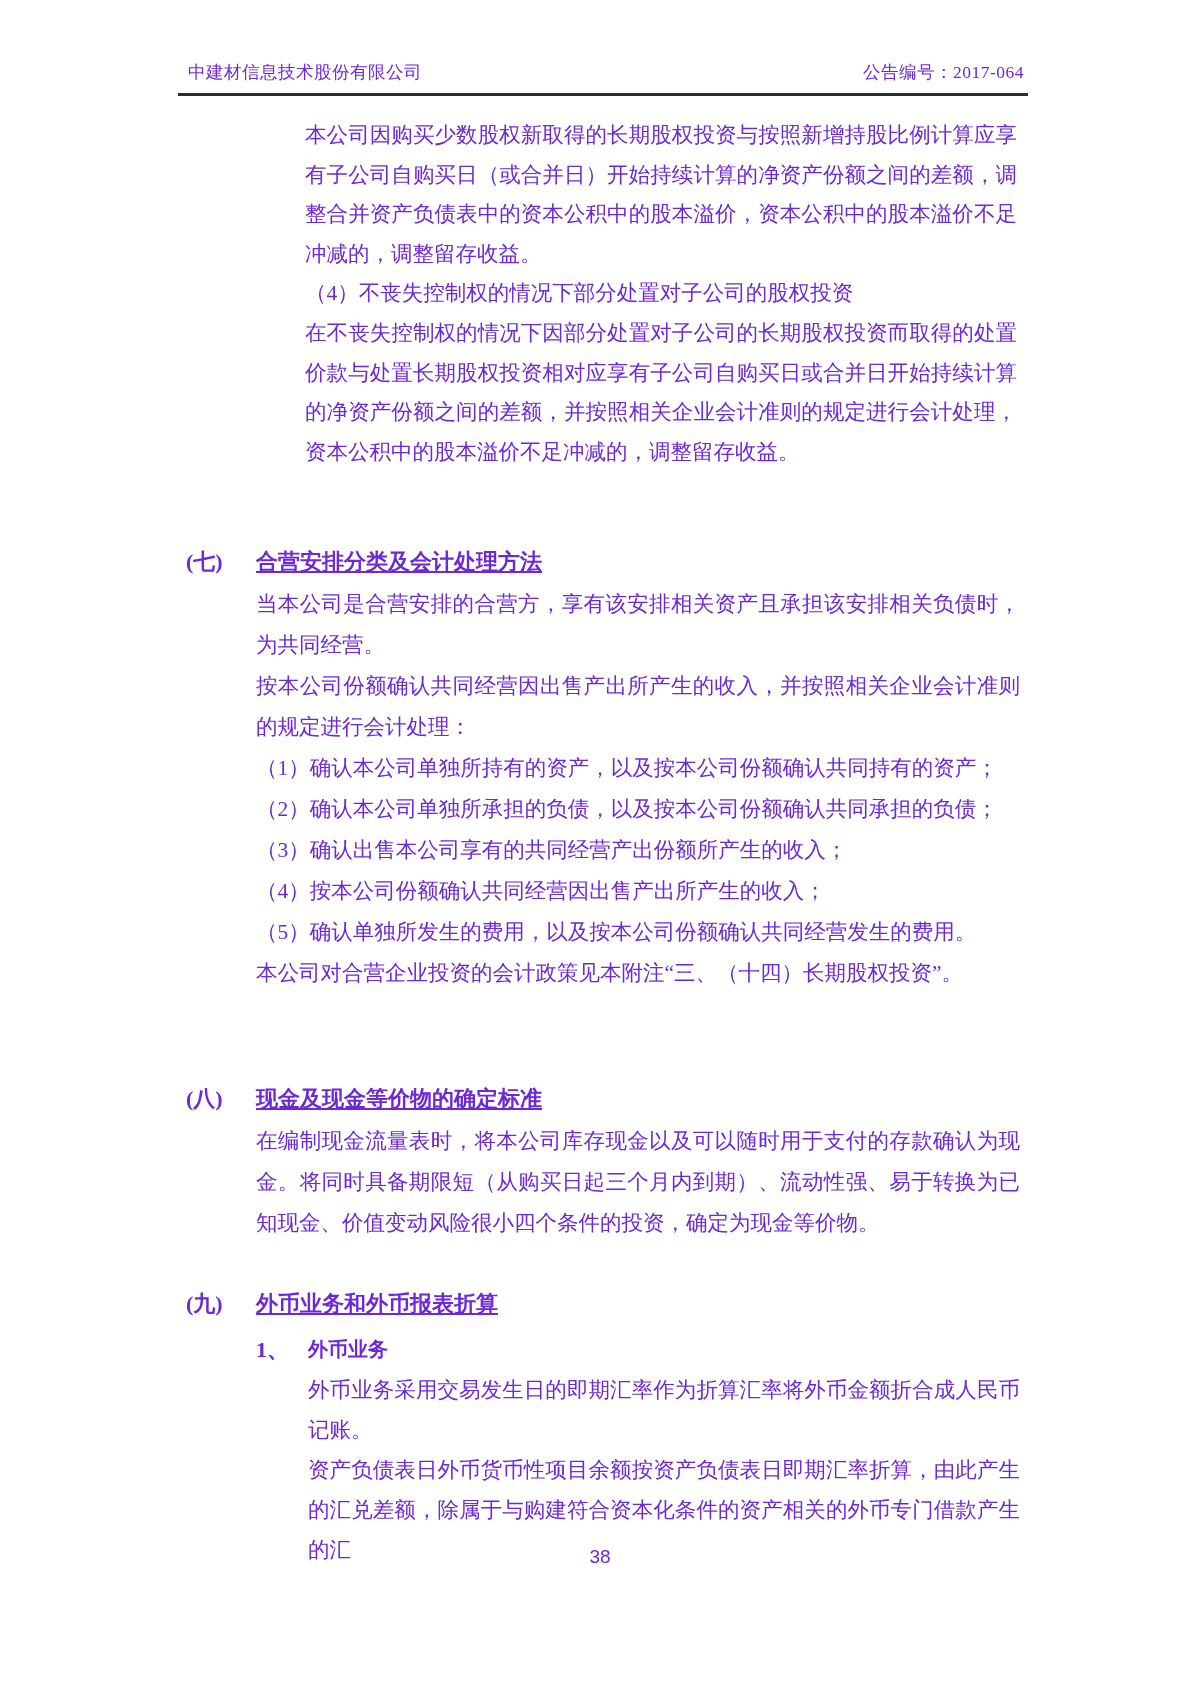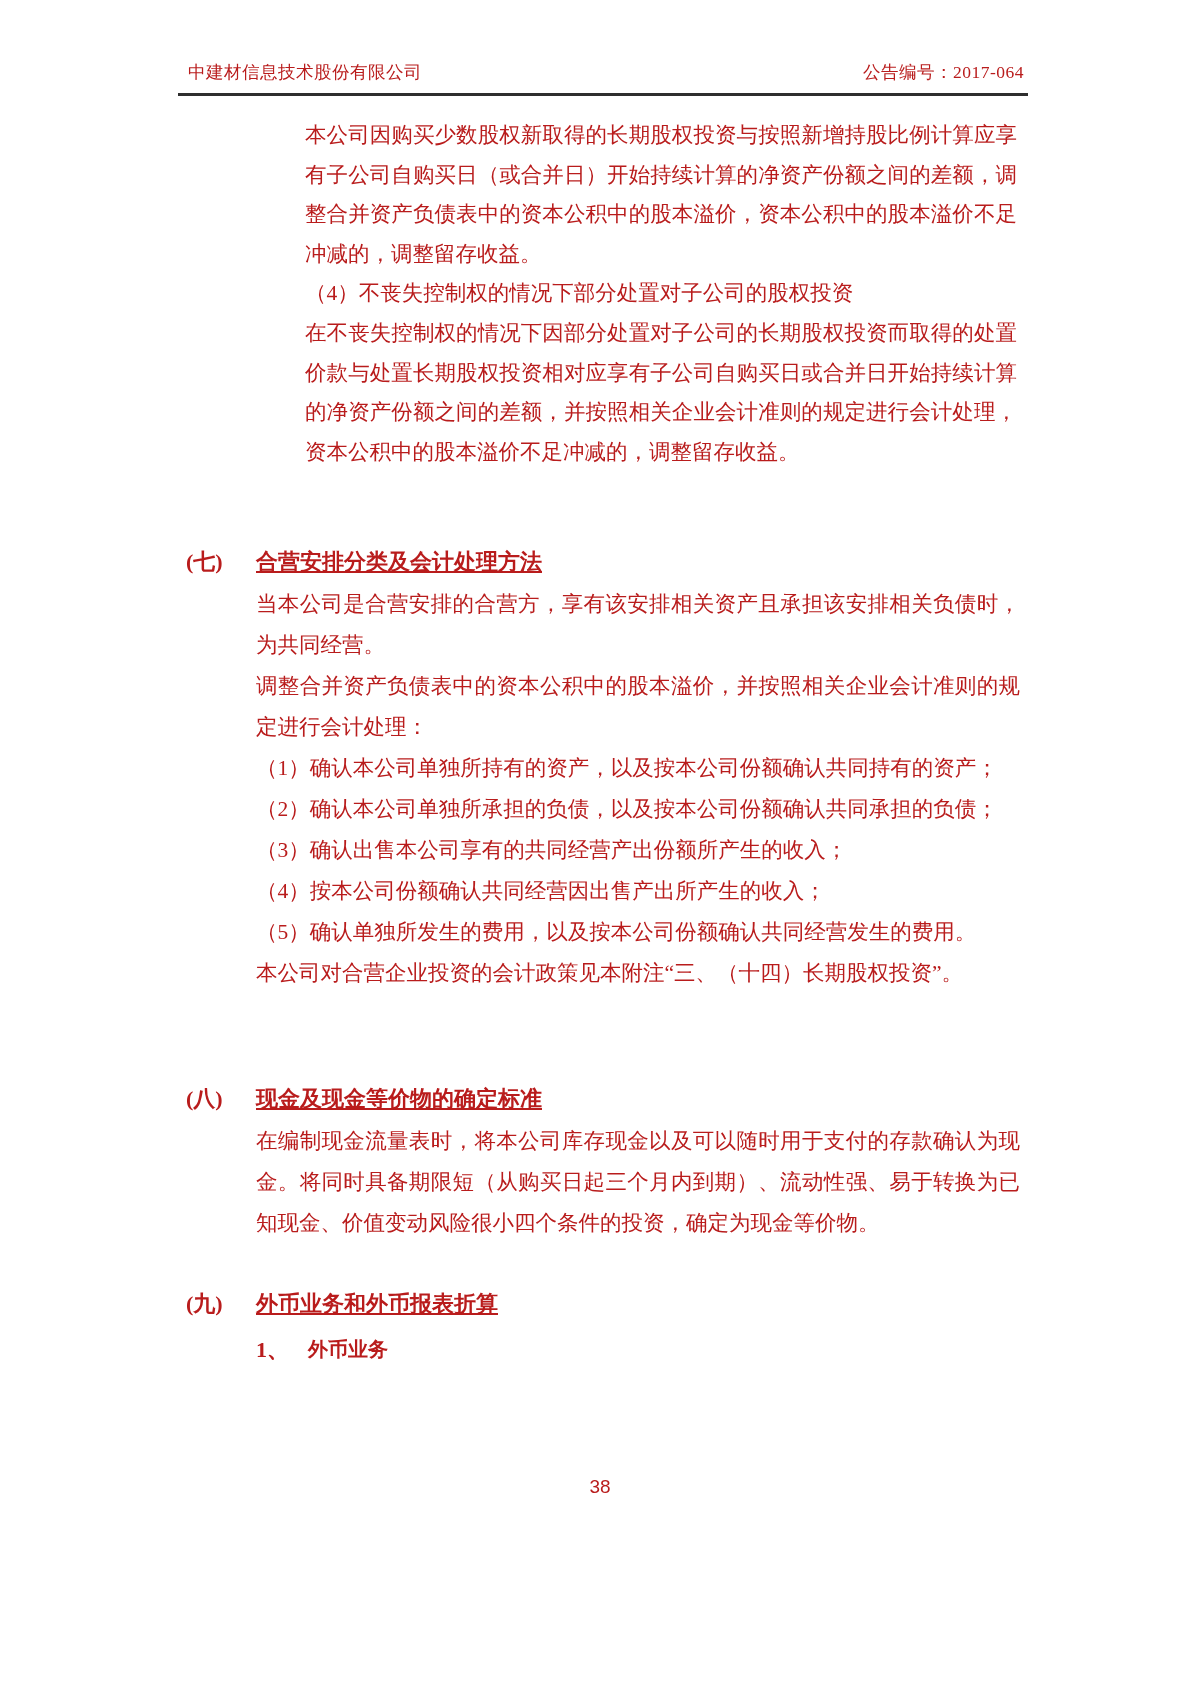--- a/index.html
+++ b/index.html
@@ -5,21 +5,21 @@
   html, body {
     margin: 0;
     padding: 0;
     background: #ffffff;
   }
   .page {
     position: relative;
     width: 1200px;
     height: 1696px;
     background: #ffffff;
-    color: #b91c1c;
+    color: #6d28d9;
     font-family: "Liberation Serif", "DejaVu Serif", serif;
     overflow: hidden;
   }
   
   .header {
     position: absolute;
     top: 60px;
     left: 178px;
     width: 850px;
     display: flex;
@@ -90,21 +90,21 @@
     font-weight: bold;
     font-size: 20px;
     line-height: 41px;
   }
   .sub-body { margin-left: 52px; }
   .sub-body .sec-par { line-height: 40px; }
 
   
   .footer {
     position: absolute;
-    top: 1476px;
+    top: 1546px;
     left: 0;
     width: 1200px;
     text-align: center;
     font-family: "Liberation Sans", "DejaVu Sans", sans-serif;
     font-size: 19px;
   }
 </style>
 </head>
 <body>
 
@@ -119,21 +119,21 @@
     <p>本公司因购买少数股权新取得的长期股权投资与按照新增持股比例计算应享有子公司自购买日（或合并日）开始持续计算的净资产份额之间的差额，调整合并资产负债表中的资本公积中的股本溢价，资本公积中的股本溢价不足冲减的，调整留存收益。</p>
     <p>（4）不丧失控制权的情况下部分处置对子公司的股权投资</p>
     <p>在不丧失控制权的情况下因部分处置对子公司的长期股权投资而取得的处置价款与处置长期股权投资相对应享有子公司自购买日或合并日开始持续计算的净资产份额之间的差额，并按照相关企业会计准则的规定进行会计处理，资本公积中的股本溢价不足冲减的，调整留存收益。</p>
   </div>
 
   <div class="section sec7">
     <div class="sec-label">(七)</div>
     <div class="sec-content">
       <p class="sec-title">合营安排分类及会计处理方法</p>
       <p class="sec-par">当本公司是合营安排的合营方，享有该安排相关资产且承担该安排相关负债时，为共同经营。</p>
-      <p class="sec-par">调整合并资产负债表中的资本公积中的股本溢价，并按照相关企业会计准则的规定进行会计处理：</p>
+      <p class="sec-par">按本公司份额确认共同经营因出售产出所产生的收入，并按照相关企业会计准则的规定进行会计处理：</p>
       <p class="sec-par">（1）确认本公司单独所持有的资产，以及按本公司份额确认共同持有的资产；</p>
       <p class="sec-par">（2）确认本公司单独所承担的负债，以及按本公司份额确认共同承担的负债；</p>
       <p class="sec-par">（3）确认出售本公司享有的共同经营产出份额所产生的收入；</p>
       <p class="sec-par">（4）按本公司份额确认共同经营因出售产出所产生的收入；</p>
       <p class="sec-par">（5）确认单独所发生的费用，以及按本公司份额确认共同经营发生的费用。</p>
       <p class="sec-par">本公司对合营企业投资的会计政策见本附注“三、（十四）长期股权投资”。</p>
     </div>
   </div>
 
   <div class="section sec8">
@@ -145,18 +145,22 @@
   </div>
 
   <div class="section sec9">
     <div class="sec-label">(九)</div>
     <div class="sec-content">
       <p class="sec-title">外币业务和外币报表折算</p>
       <div class="sub-row">
         <div class="sub-label">1、</div>
         <div class="sub-title">外币业务</div>
       </div>
+      <div class="sub-body">
+        <p class="sec-par">外币业务采用交易发生日的即期汇率作为折算汇率将外币金额折合成人民币记账。</p>
+        <p class="sec-par">资产负债表日外币货币性项目余额按资产负债表日即期汇率折算，由此产生的汇兑差额，除属于与购建符合资本化条件的资产相关的外币专门借款产生的汇</p>
+      </div>
     </div>
   </div>
 
   <div class="footer">38</div>
 
 </div>
 
 </body></html>

